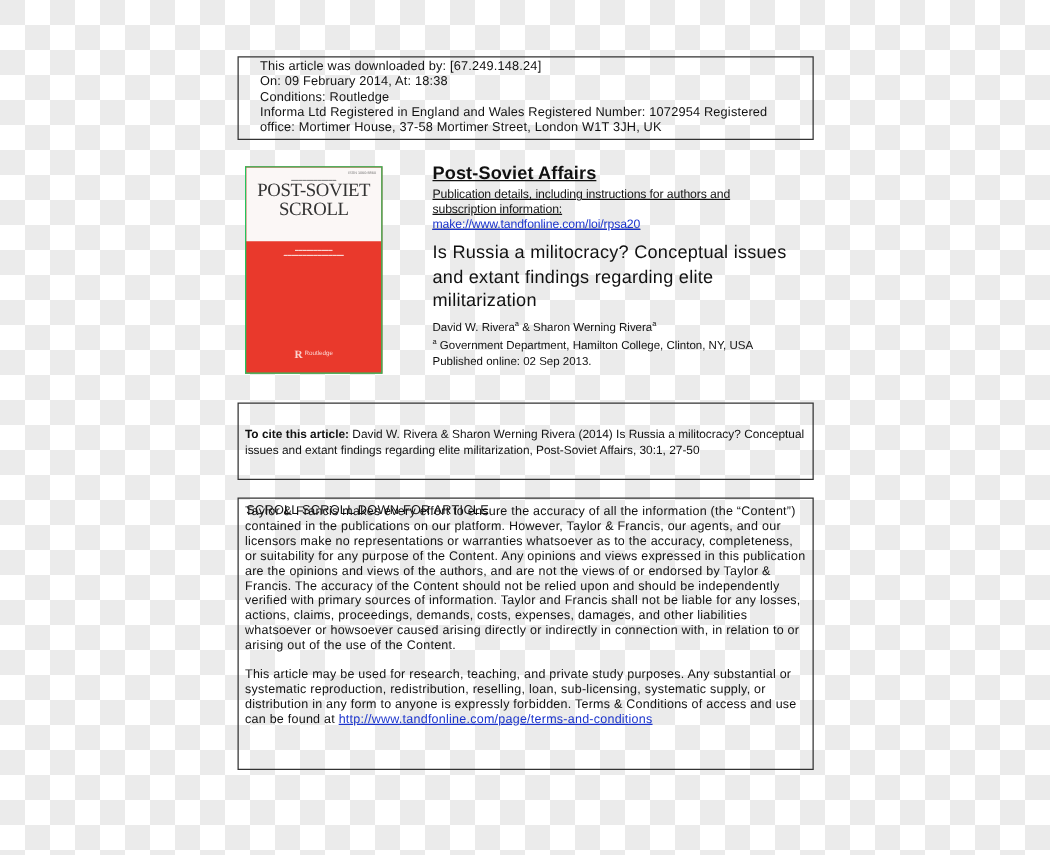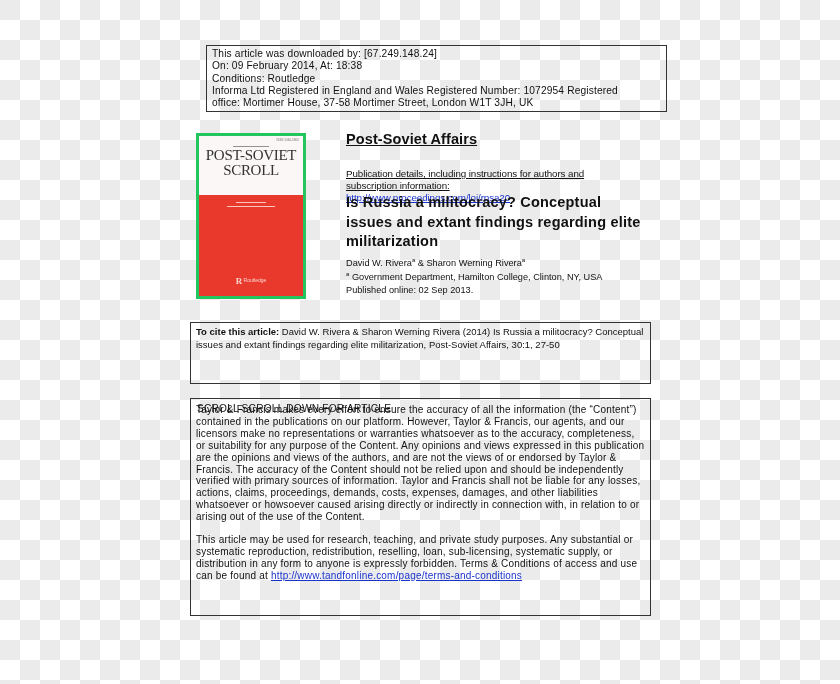--- a/index.html
+++ b/index.html
@@ -19,30 +19,30 @@
         linear-gradient(45deg, #ebebeb 25%, transparent 25%, transparent 75%, #ebebeb 75%, #ebebeb);
       background-size: 40px 40px;
       background-position: 20px 0, 0 20px;
     }
     .box {
       position: absolute;
       border: 1.5px solid #333;
       box-sizing: border-box;
     }
     .download-box {
-      left: 206px; top: 45px; width: 461px; height: 67px;
-      padding: 2px 5px;
+      left: 190px; top: 45px; width: 461px; height: 67px;
+      padding: 2px 17px;
       font-size: 10.2px;
       line-height: 12.3px;
       letter-spacing: 0.15px;
     }
     .cover {
       position: absolute;
       left: 196px; top: 133px; width: 110px; height: 166px;
-      border: 3px solid #22c55e;
+      border: 1px solid #22c55e;
       box-sizing: border-box;
       background: #e9392c;
       overflow: hidden;
     }
     .cover-top {
       position: absolute;
       left: 0; top: 0; right: 0; height: 59px;
       background: #fbf7f6;
     }
     .cover-issn {
@@ -77,45 +77,45 @@
     }
     .journal-block {
       position: absolute;
       left: 346px; top: 131px; width: 300px; text-decoration: underline;
     }
     .journal-name {
       font-size: 14.5px; font-weight: bold; line-height: 17px;
       letter-spacing: 0.1px;
     }
     .pub-details {
-      font-size: 9.8px; line-height: 12px; margin-top: 20px;
+      font-size: 9.8px; line-height: 12px; margin-top: 2px;
       letter-spacing: -0.1px;
     }
     a.link {
       color: #1a33cc;
       text-decoration: underline;
     }
     .article-title {
       position: absolute;
       left: 346px; top: 193px; width: 300px;
-      font-size: 14.5px; font-weight: bold; line-height: 19.5px;
+      font-size: 14.5px; font-weight: normal; line-height: 19.5px;
       letter-spacing: 0.2px;
     }
     .authors {
       position: absolute; left: 346px; top: 254px; width: 300px;
       font-size: 9.2px; line-height: 12px;
     }
     .affil {
       position: absolute; left: 346px; top: 268px; width: 300px;
       font-size: 9.2px; line-height: 13px;
     }
     sup { font-size: 6px; vertical-align: 4px; }
     .cite-box {
       left: 190px; top: 322px; width: 461px; height: 62px;
-      padding: 3px 5px;
+      padding: 19px 5px;
       font-size: 9.5px; line-height: 12.5px;
     }
     .cite-box b { font-weight: bold; }
     .cite-link-line { margin-top: 6px; }
     .scroll-note {
       position: absolute; left: 197px; top: 403px;
       font-size: 10.2px; letter-spacing: 0.2px;
     }
     .disclaimer-box {
       left: 190px; top: 398px; width: 461px; height: 218px;
@@ -150,21 +150,21 @@
   <div class="cover-logo">
     <span class="r">R</span> <span>Routledge</span>
   </div>
 </div>
 
 <div class="journal-block">
   <div class="journal-name">Post-Soviet Affairs</div>
   <div class="pub-details">
     <div>Publication details, including instructions for authors and</div>
     <div>subscription information:</div>
-    <a class="link">http://www.proceedings.com/loi/rpsa20</a>
+    <a class="link">make://www.tandfonline.com/loi/rpsa20</a>
   </div>
 </div>
 
 <div class="article-title">Is Russia a militocracy? Conceptual issues and extant findings regarding elite militarization</div>
 
 <div class="authors">
   <span>David W. Rivera</span><sup>a</sup><span> &amp; </span><span>Sharon Werning Rivera</span><sup>a</sup>
 </div>
 
 <div class="affil">

